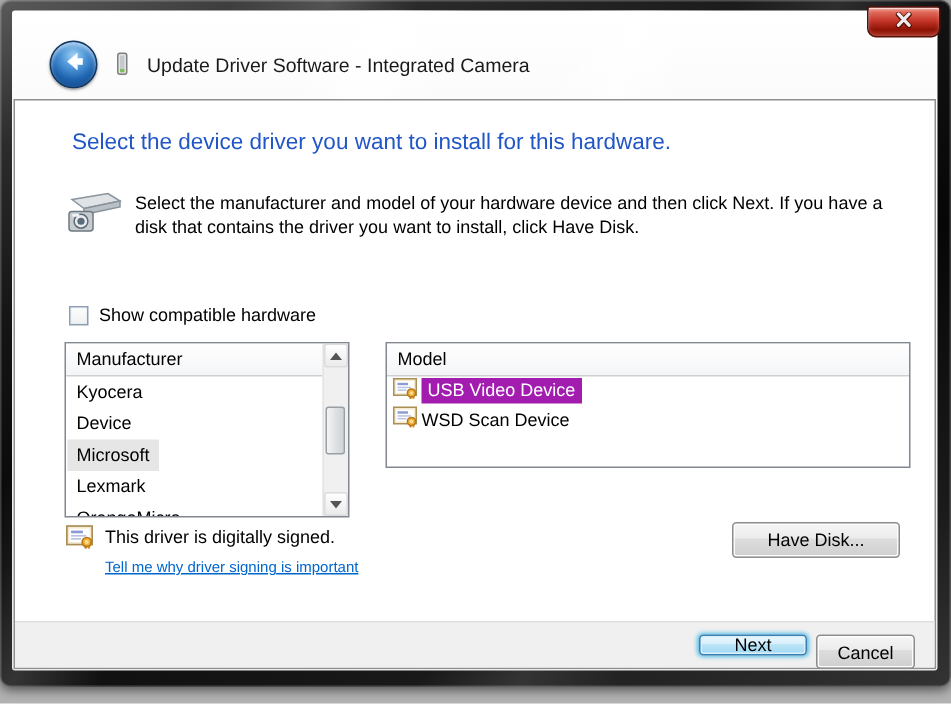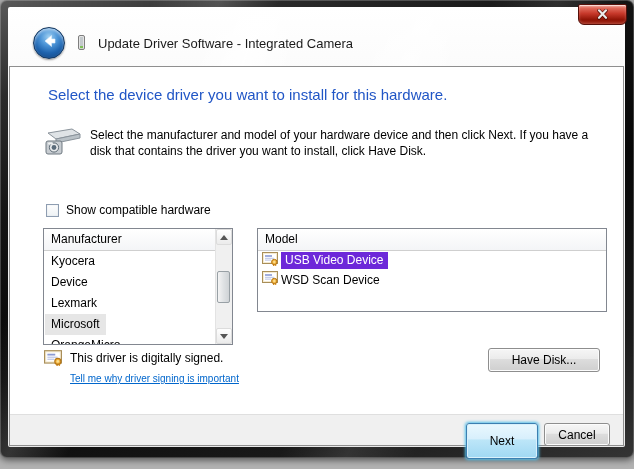--- a/index.html
+++ b/index.html
@@ -76,21 +76,21 @@
     height:22px; line-height:21px; padding-left:7px; font-size:12px; color:#000;
     background:linear-gradient(#ffffff,#f4f5f7); border-bottom:1px solid #cfcfcf;
   }
   .list-man .list-header { width:calc(100% - 17px); }
   .rows { position:relative; overflow:hidden; height:93px; }
   .mrow { height:21px; line-height:21px; padding-left:7px; font-size:12px; color:#000; white-space:nowrap; }
   .hl-gray { display:inline-block; background:#e6e6e6; padding:0 6px; margin-left:-6px; }
 
   .drow { height:19px; display:flex; align-items:center; padding-left:4px; font-size:12px; color:#000; gap:3px; }
   .drow .cert { flex:0 0 16px; }
-  .hl-blue { background:#6d28d9; color:#fff; padding:1px 4px 2px 4px; }
+  .hl-blue { background:#a21caf; color:#fff; padding:1px 4px 2px 4px; }
 
   
   .sb { position:absolute; right:0; top:0; bottom:0; width:17px; background:#f0f0f0; border-left:1px solid #e3e3e3; }
   .sb-btn { position:absolute; left:0; width:16px; height:16px; display:flex; align-items:center; justify-content:center;
             background:linear-gradient(#fefefe,#ebebeb); border:1px solid #dcdcdc; border-radius:2px; }
   .sb-up { top:0; } .sb-down { bottom:0; }
   .tri-up { width:0; height:0; border-left:4px solid transparent; border-right:4px solid transparent; border-bottom:5px solid #555; }
   .tri-down { width:0; height:0; border-left:4px solid transparent; border-right:4px solid transparent; border-top:5px solid #555; }
   .sb-thumb { position:absolute; left:1px; width:13px; top:42px; height:32px;
               border:1px solid #98a0a5; border-radius:2px;
@@ -107,21 +107,21 @@
     box-shadow:inset 0 0 0 1px #fcfcfc;
     display:flex; align-items:center; justify-content:center; cursor:default;
   }
   .btn-havedisk { left:478px; top:281px; width:112px; height:24px; }
 
   .footer {
     position:absolute; left:0; right:0; bottom:0; height:31px;
     background:#f0f0f0; border-top:1px solid #dfdfdf;
   }
   .btn-next {
-    left:456px; top:356px; width:72px; height:36px;
+    left:456px; top:356px; width:72px; height:14px;
     border:1px solid #3c7fb1;
     background:linear-gradient(#eaf8fe 0%,#d7effc 45%,#bde6f8 46%,#a0d8f3 100%);
     box-shadow:0 0 3px 1px #53bee9, inset 0 0 0 1px #d9f1fb;
   }
   .btn-cancel { left:534px; top:356px; width:66px; height:23px; }
 </style>
 </head>
 <body>
 
 <div class="desktop">
@@ -175,22 +175,22 @@
         <div class="chk-row">
           <div class="checkbox"></div>
           <span class="chk-label">Show compatible hardware</span>
         </div>
 
         <div class="list list-man">
           <div class="list-header">Manufacturer</div>
           <div class="rows">
             <div class="mrow"><span>Kyocera</span></div>
             <div class="mrow"><span>Device</span></div>
+            <div class="mrow"><span class="hl-gray">Microsoft</span></div>
             <div class="mrow"><span>Lexmark</span></div>
-            <div class="mrow"><span class="hl-gray">Microsoft</span></div>
             <div class="mrow"><span>OrangeMicro</span></div>
           </div>
           <div class="sb">
             <div class="sb-btn sb-up">
                 <div class="tri-up"></div>
               </div>
             <div class="sb-thumb"></div>
             <div class="sb-btn sb-down">
                 <div class="tri-down"></div>
               </div>

